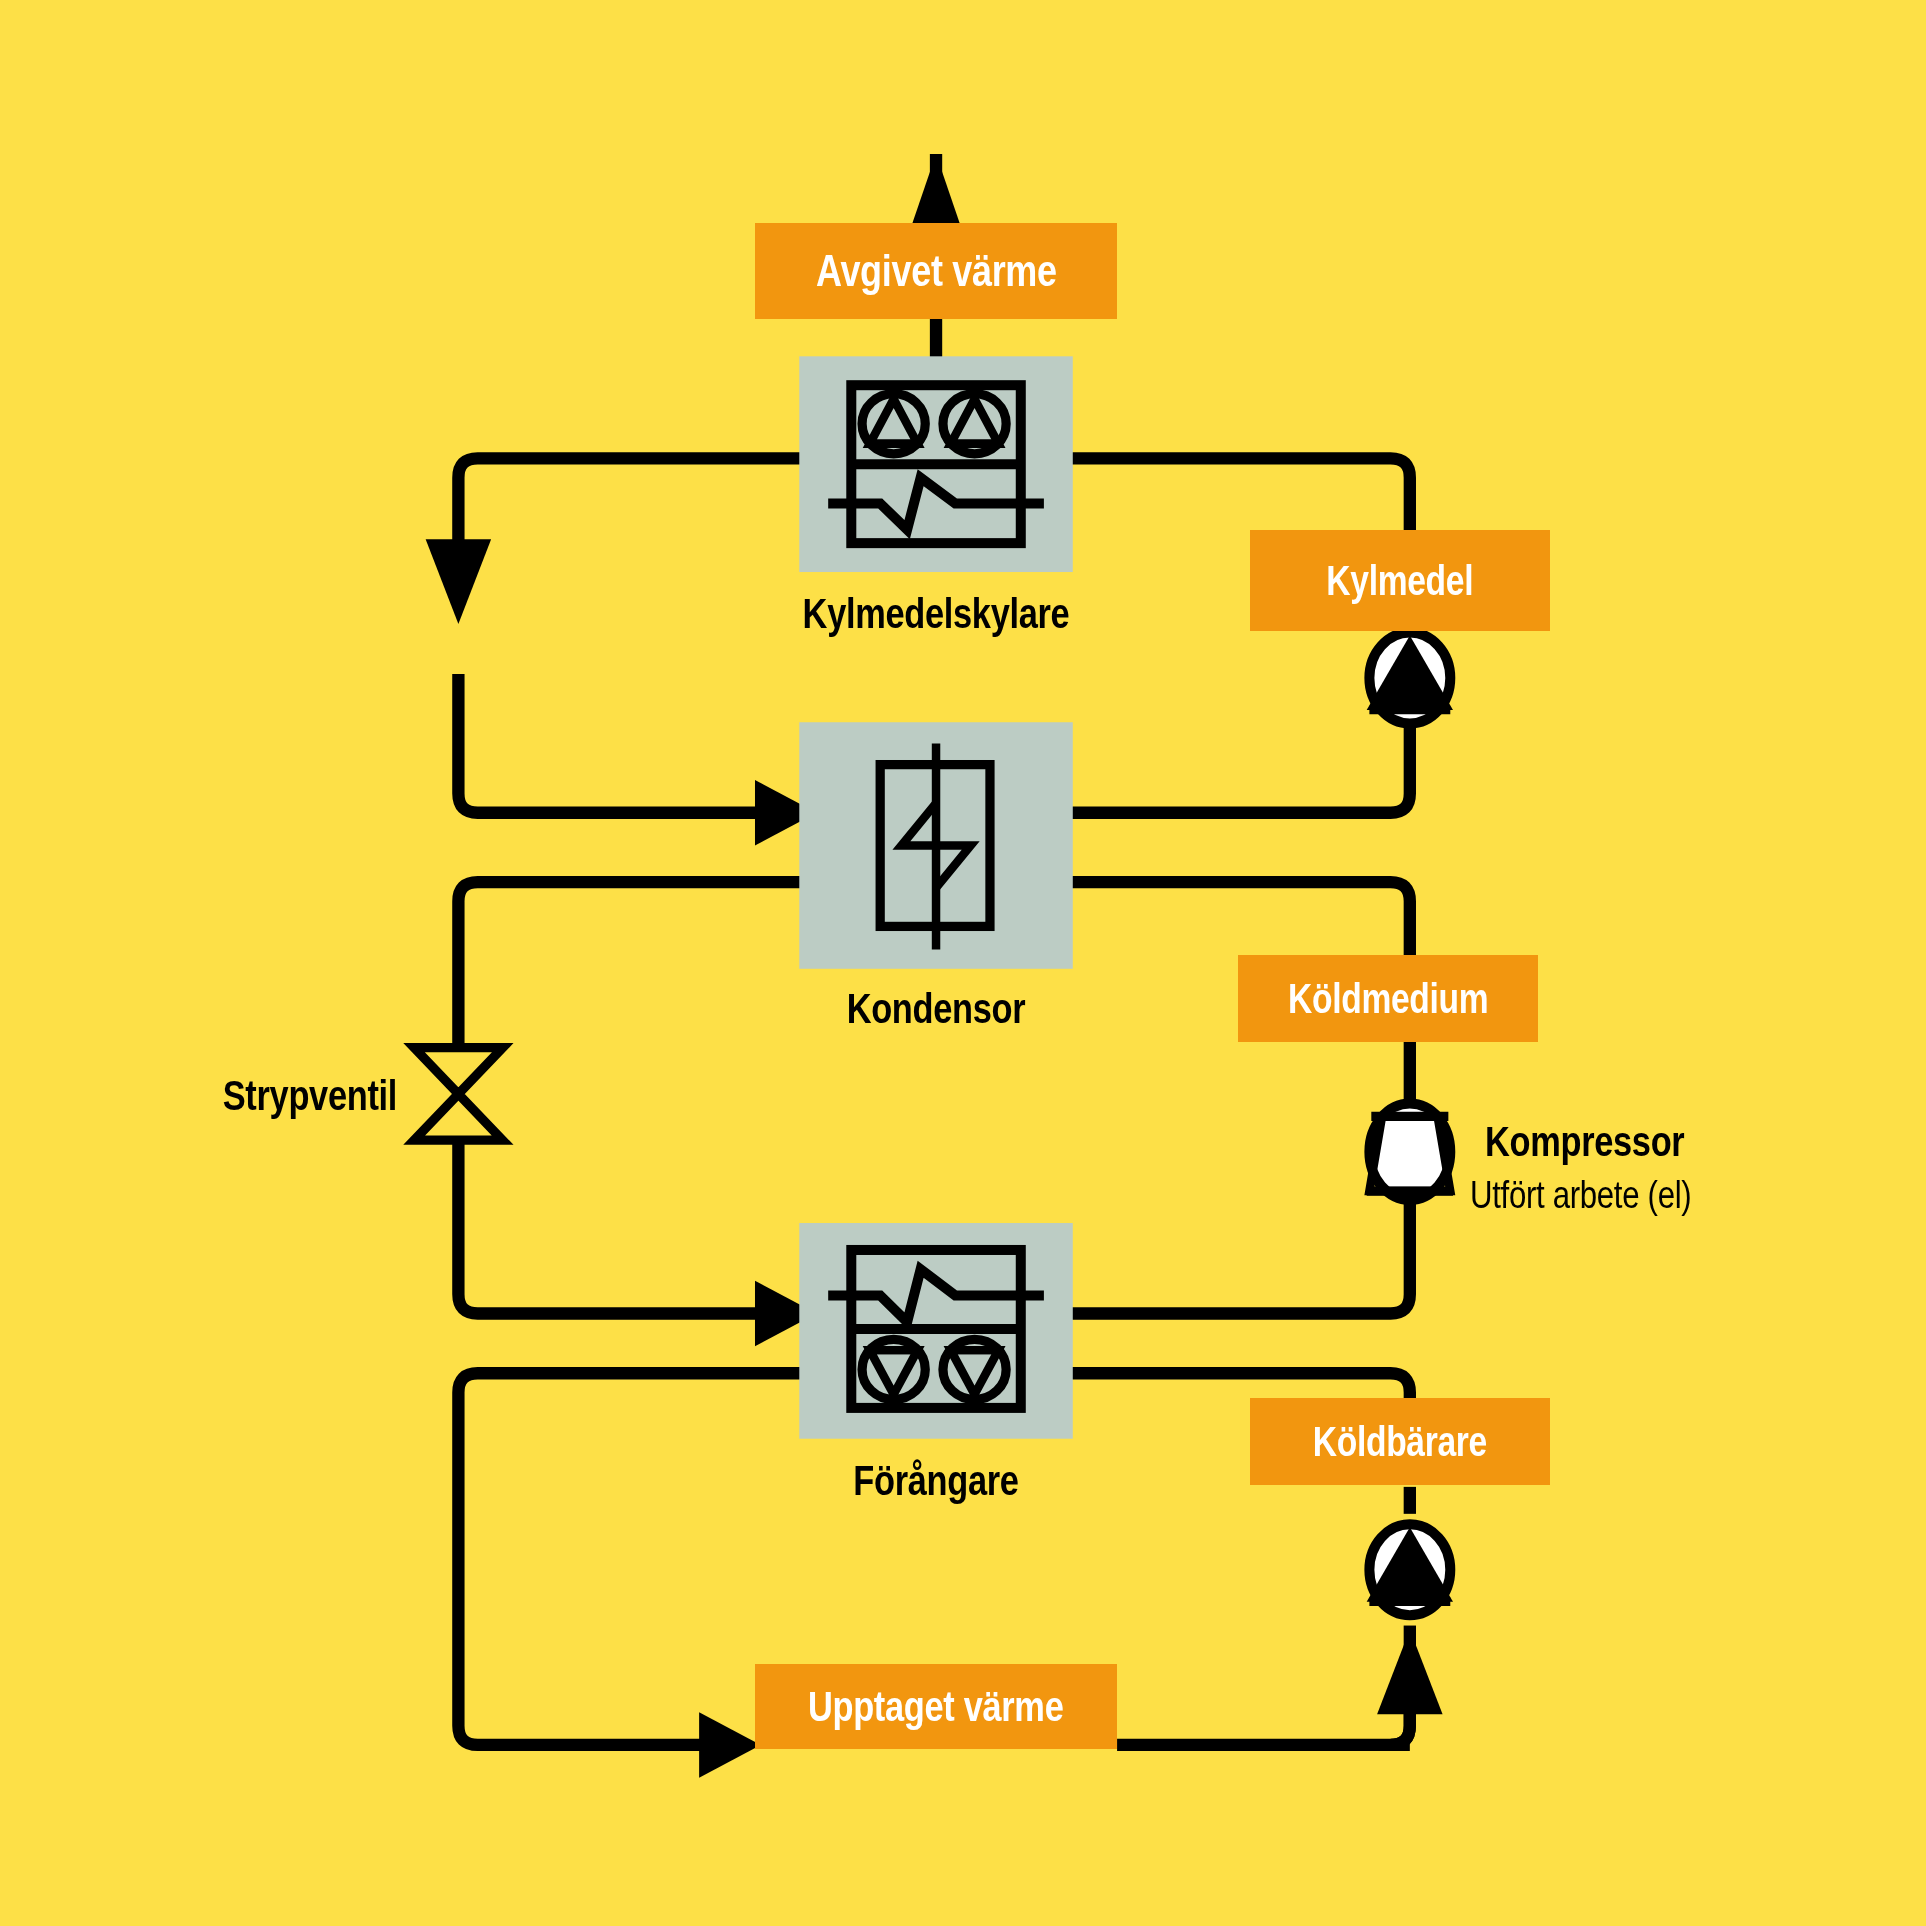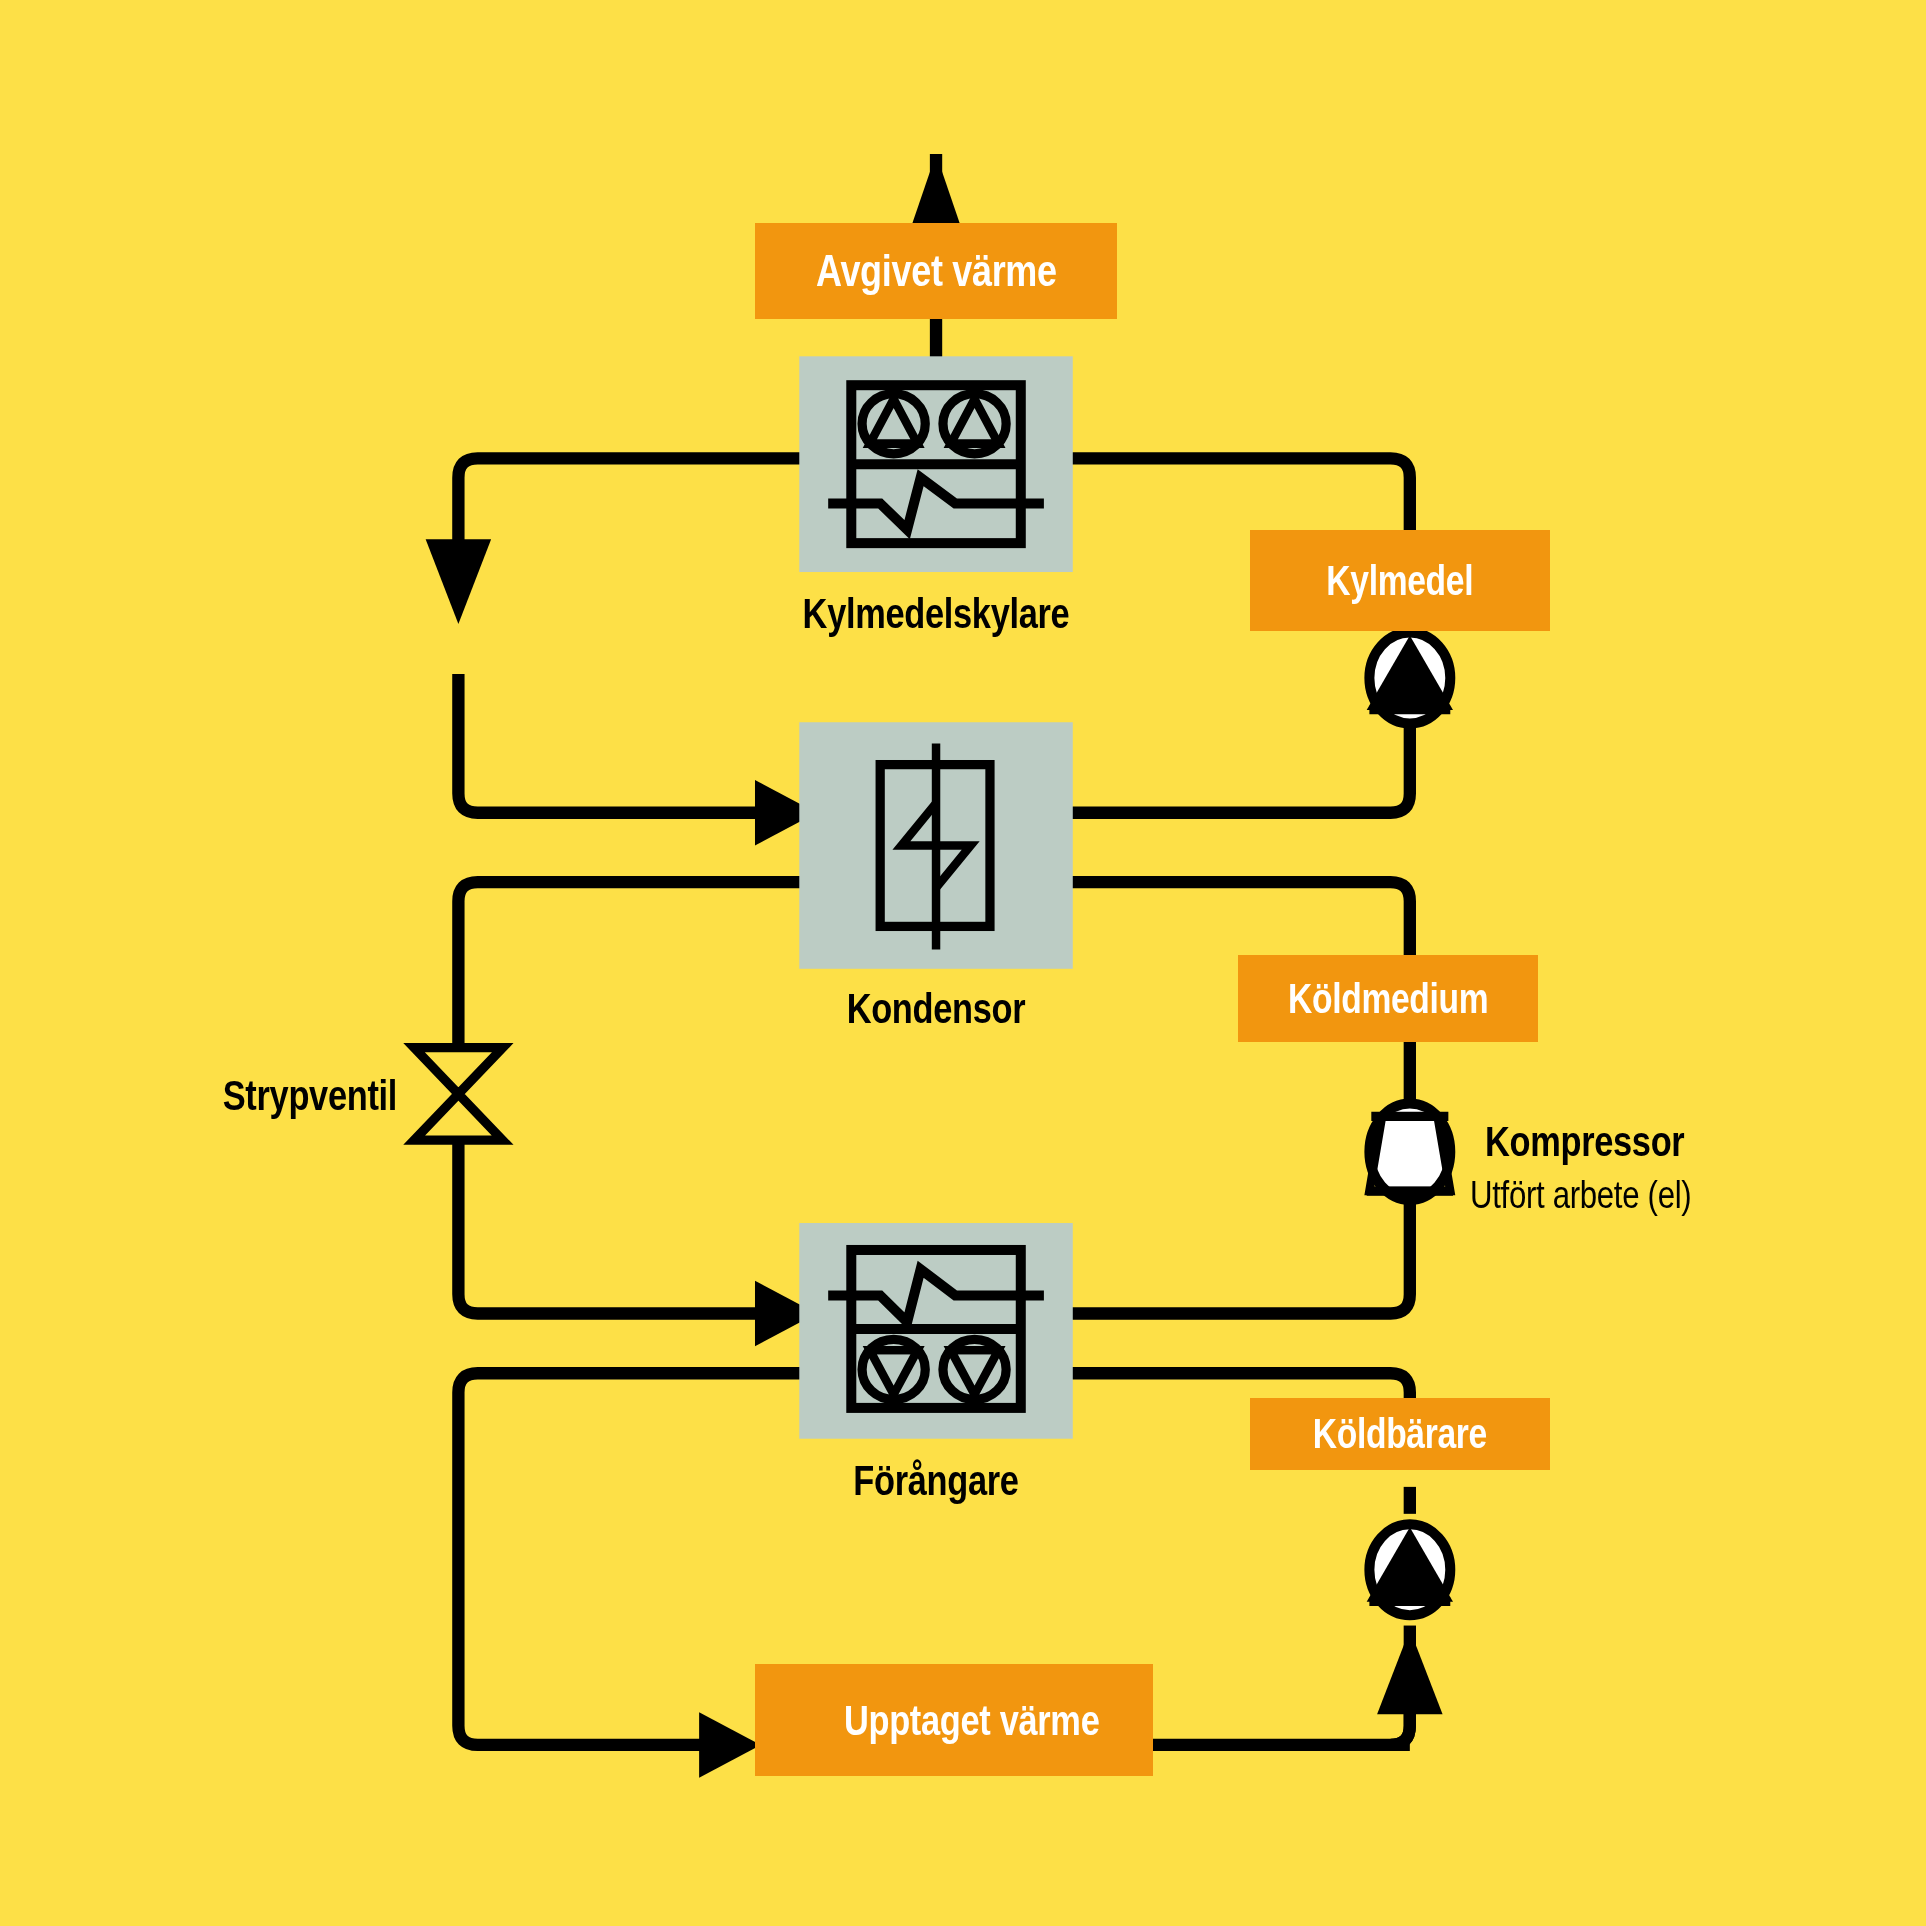--- a/index.html
+++ b/index.html
@@ -201,25 +201,25 @@
   </div>
 
   <div class="chip" style="left:1250px; top:530px; width:300px; height:101px;">
     <span style="font-size:42px;">Kylmedel</span>
   </div>
 
   <div class="chip" style="left:1238px; top:955px; width:300px; height:87px;">
     <span style="font-size:42px;">Köldmedium</span>
   </div>
 
-  <div class="chip" style="left:1250px; top:1398px; width:300px; height:72px;">
+  <div class="chip" style="left:1250px; top:1398px; width:300px; height:87px;">
     <span style="font-size:42px;">Köldbärare</span>
   </div>
 
-  <div class="chip" style="left:755px; top:1664px; width:362px; height:112px;padding-left:36px;">
+  <div class="chip" style="left:755px; top:1664px; width:362px; height:85px;">
     <span style="font-size:43px;">Upptaget värme</span>
   </div>
 
   <div class="lbl center" style="left:936px; top:589px; font-size:43px;">Kylmedelskylare</div>
 
   <div class="lbl center" style="left:936px; top:984px; font-size:43px;">Kondensor</div>
 
   <div class="lbl center" style="left:936px; top:1456px; font-size:43px;">Förångare</div>
 
   <div class="lbl right" style="left:397px; top:1071px; font-size:43px;">Strypventil</div>

